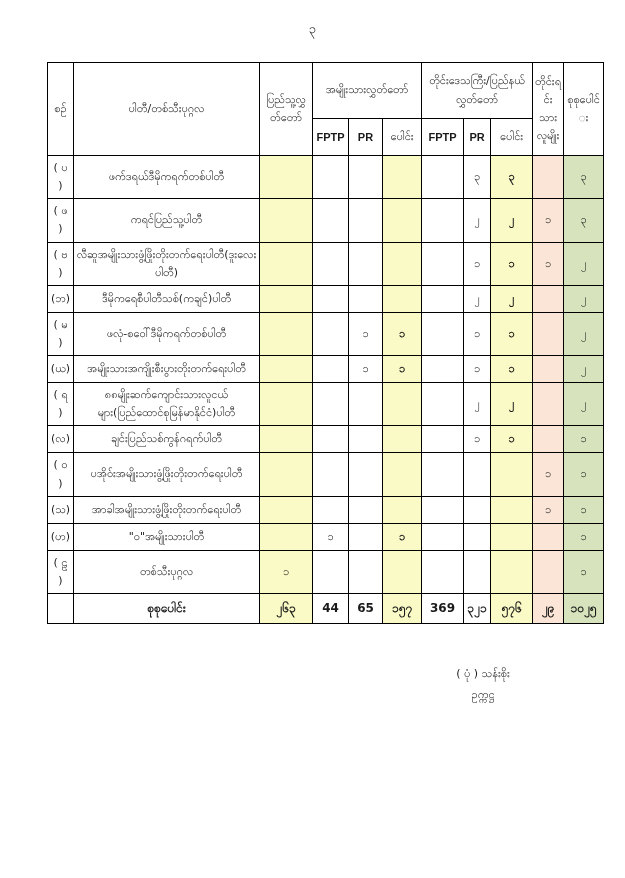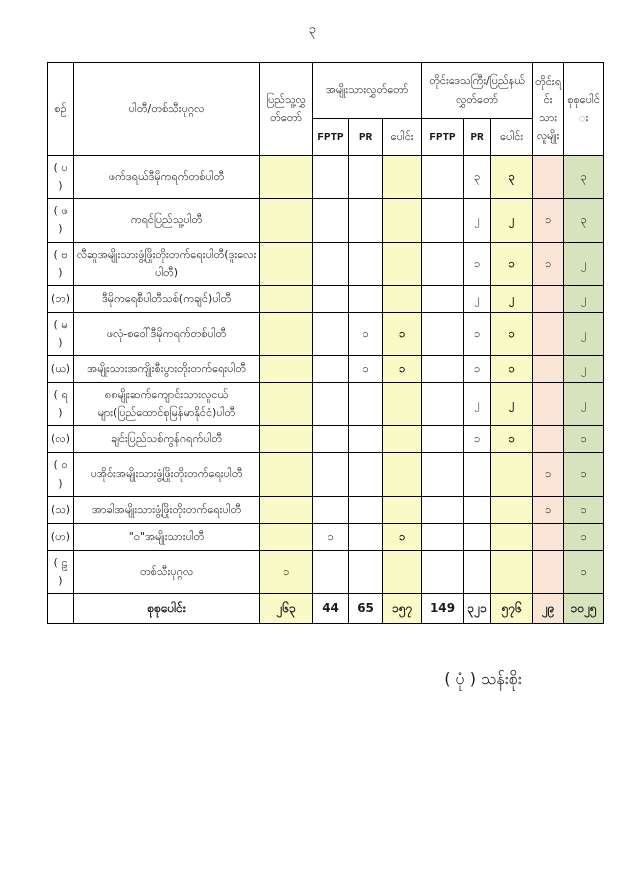--- a/index.html
+++ b/index.html
@@ -29,33 +29,33 @@
     text-align:center;
     vertical-align:middle;
     padding:3px 2px;
     line-height:1.65;
     overflow:hidden;
     word-wrap:break-word;
   }
   thead th{background:#fff;font-weight:normal;}
   thead tr.h-top{height:56px;}
   thead tr.h-sub{height:37px;}
-  th.th-latin{font-weight:bold;font-family:Liberation Mono, monospace;}
+  th.th-latin{font-weight:bold;font-family:Liberation Sans, sans-serif;}
   td.col-party{text-align:left;padding-left:6px;margin-left:28px;}
   td.col-no{padding-left:0;padding-right:0;}
   td.col-pyithu{background:var(--cell-yellow);}
   td.col-a_sum, td.col-r_sum{background:var(--cell-yellow);font-weight:bold;}
   td.col-ethnic{background:var(--cell-peach);}
   td.col-total{background:var(--cell-green);}
   tbody td{height:27px;}
   tr.totals-row td{font-weight:bold;height:30px;font-size:12px;}
   tr.totals-row td.cell-blank{background:#fff;}
   .signature{
     position:absolute;top:664px;left:352px;width:262px;
-    text-align:center;font-size:16px;line-height:1.9;
+    text-align:center;font-size:11px;line-height:1.9;
     white-space:nowrap;
   }
   .signature .sig-line{display:block;}
 </style>
 </head>
 <body>
 
 <div class="page-number">၃</div>
 
 <table class="results">
@@ -250,24 +250,25 @@
       </tr>
     </tbody>
   <tfoot>
     <tr class="totals-row">
       <td class="cell-blank col-no"></td>
       <td class="cell-blank">စုစုပေါင်း</td>
       <td class="col-pyithu">၂၆၃</td>
       <td class="cell-blank">44</td>
       <td class="cell-blank">65</td>
       <td class="col-a_sum">၁၅၇</td>
-      <td class="cell-blank">149</td>
+      <td class="cell-blank">369</td>
       <td class="cell-blank">၃၂၁</td>
       <td class="col-r_sum">၅၇၆</td>
       <td class="col-ethnic">၂၉</td>
       <td class="col-total">၁၀၂၅</td>
     </tr>
   </tfoot>
 </table>
 
 <div class="signature">
   <span class="sig-line">( ပုံ ) သန်းစိုး</span>
+  <span class="sig-line">ဥက္ကဋ္ဌ</span>
 </div>
 
 </body></html>

